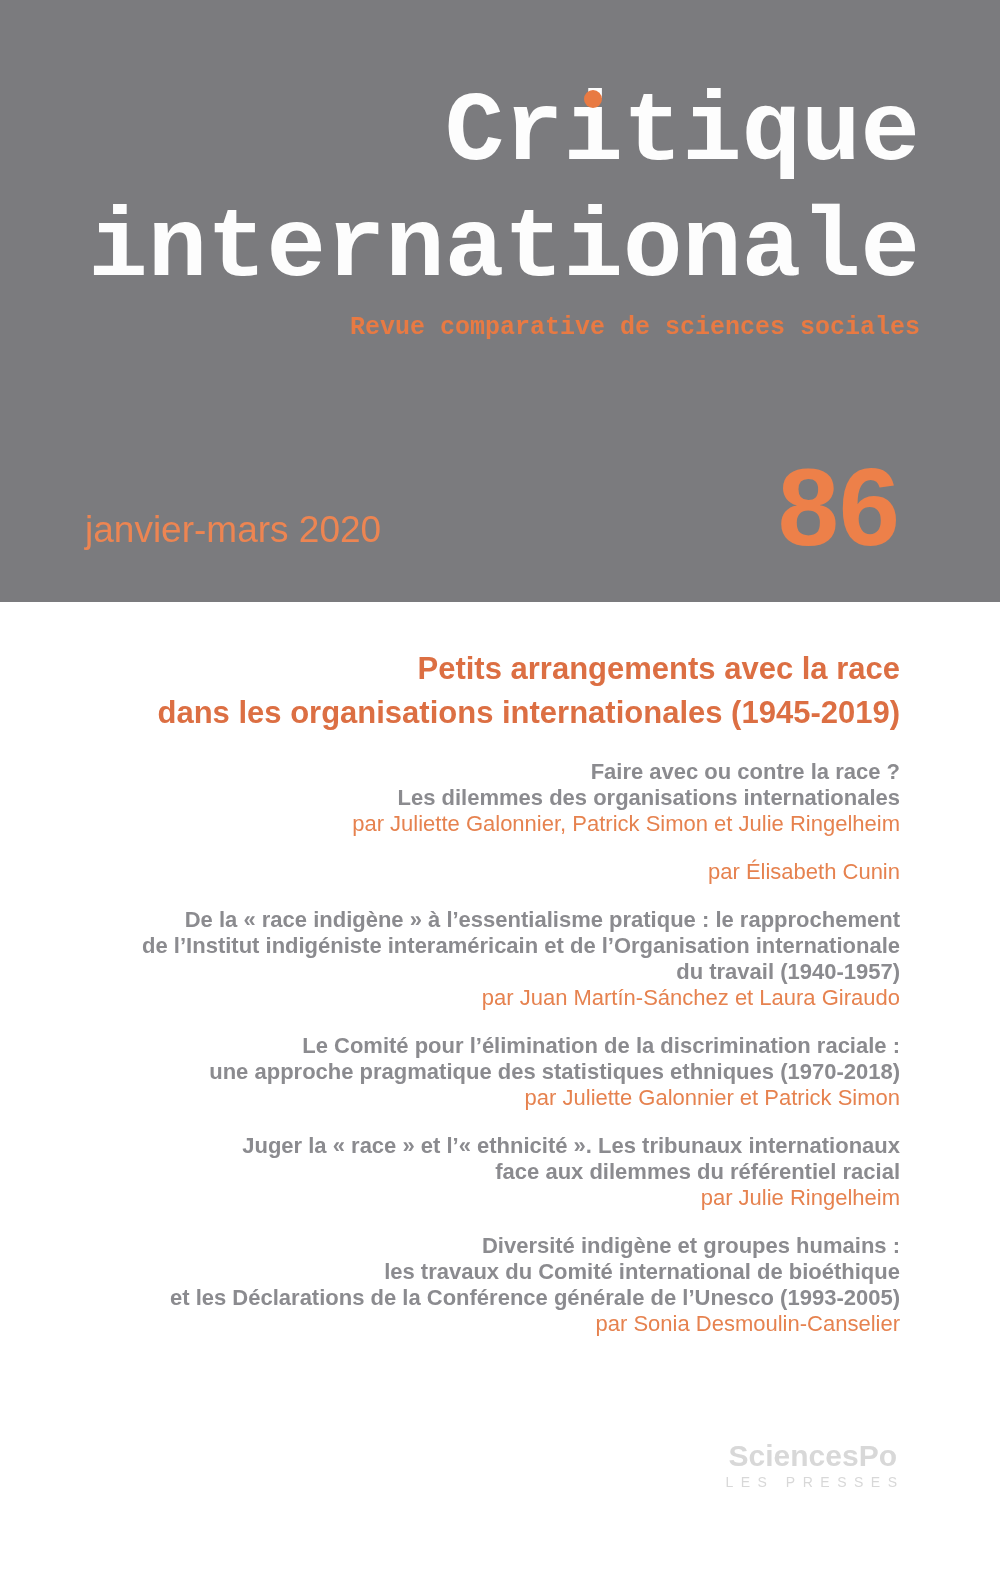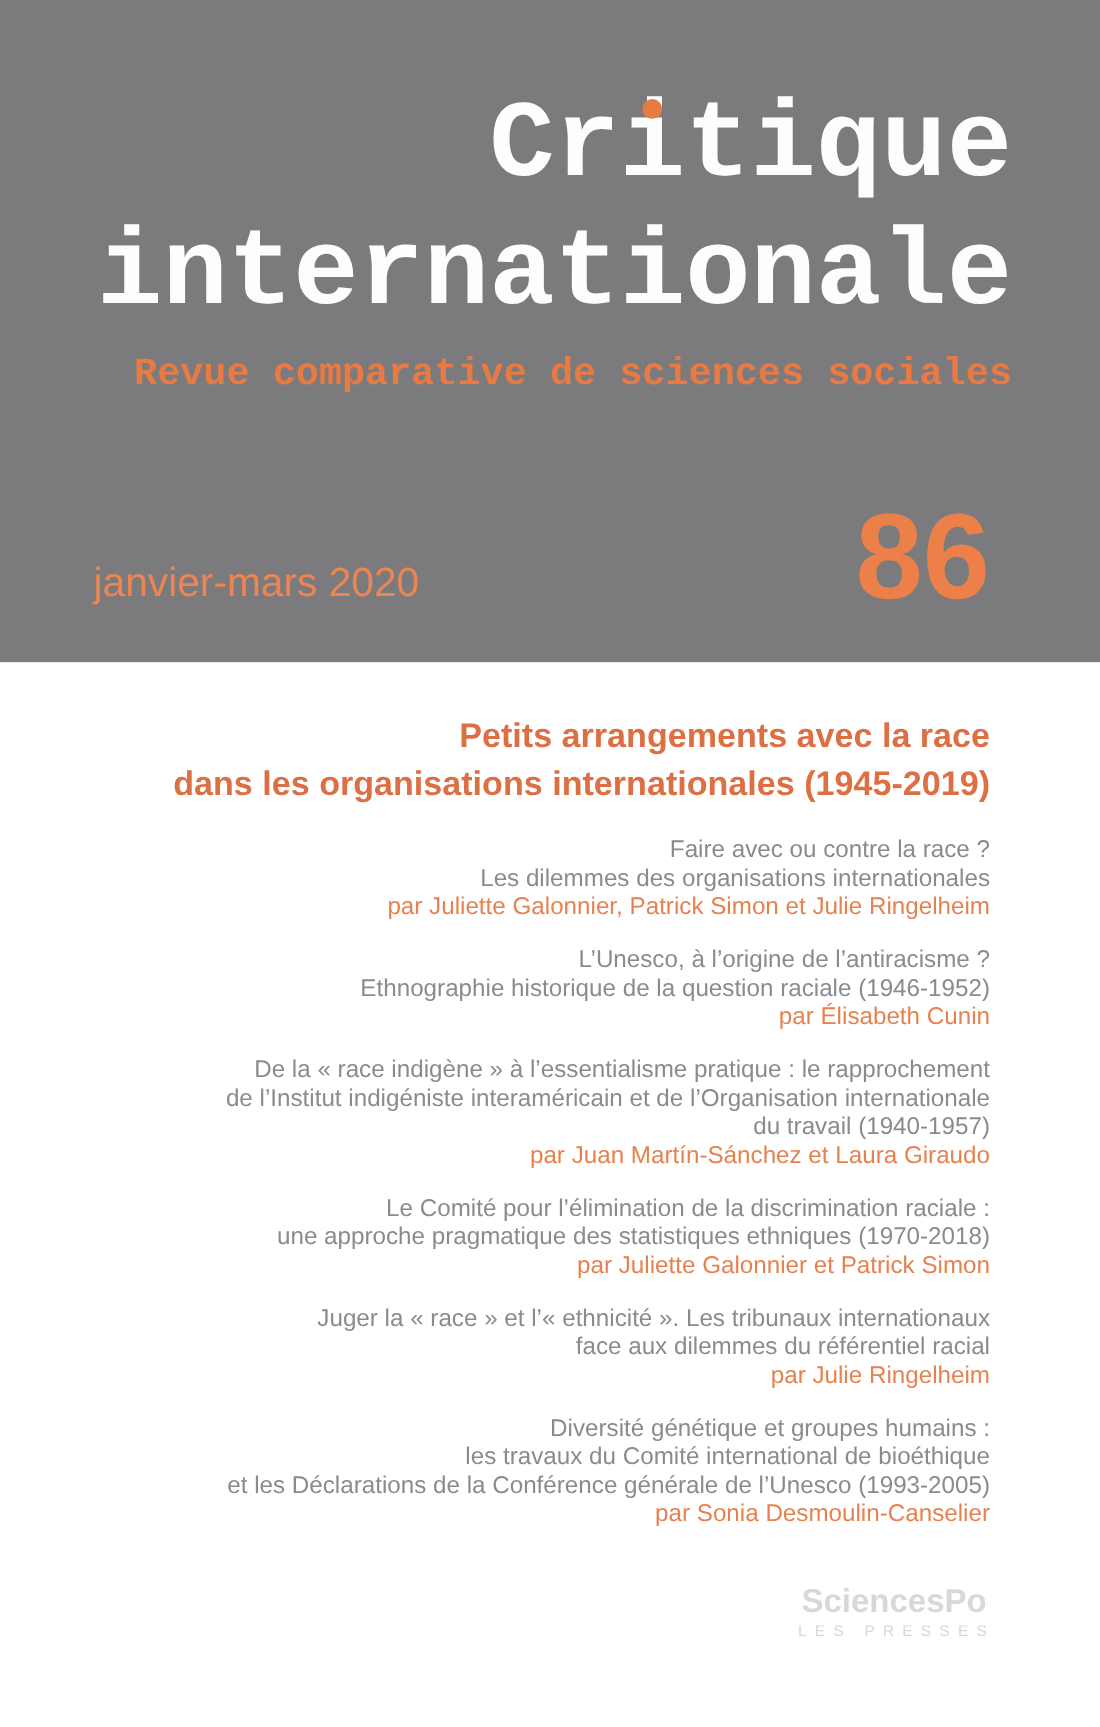--- a/index.html
+++ b/index.html
@@ -54,22 +54,22 @@
     position: absolute;
     left: 50%;
     top: 15px;
     width: 18px;
     height: 18px;
     margin-left: -9px;
     border-radius: 50%;
     background: var(--subtitle-orange);
   }
   .masthead-subtitle {
-    margin-top: 12px;
-    font-size: 35px;
+    margin-top: 0;
+    font-size: 25px;
     line-height: 42px;
     color: var(--subtitle-orange);
     white-space: nowrap;
   }
   .issue-date {
     position: absolute;
     left: 85px;
     top: 512px;
     font-size: 37px;
     line-height: 36px;
@@ -98,21 +98,21 @@
     font-size: 31px;
     line-height: 44px;
     font-weight: bold;
     color: var(--dossier-orange);
   }
   .dossier-line { display: block; white-space: nowrap; }
   .article { margin-bottom: 22px; }
   .article-title-line {
     font-size: 22px;
     line-height: 26px;
-    font-weight: normal;
+    font-weight: bold;
     color: var(--article-gray);
     white-space: nowrap;
   }
   .article-byline {
     font-size: 22px;
     line-height: 26px;
     font-weight: normal;
     color: var(--byline-orange);
     white-space: nowrap;
   }
@@ -162,24 +162,20 @@
     <div id="articles">
   <article class="article">
     <div class="article-titles">
             <div class="article-title-line">Faire avec ou contre la race ?</div>
             <div class="article-title-line">Les dilemmes des organisations internationales</div>
           </div>
     <div class="article-byline">par Juliette Galonnier, Patrick Simon et Julie Ringelheim</div>
   </article>
 
   <article class="article">
-    <div class="article-titles">
-            <div class="article-title-line">L’Unesco, à l’origine de l’antiracisme ?</div>
-            <div class="article-title-line">Ethnographie historique de la question raciale (1946-1952)</div>
-          </div>
     <div class="article-byline">par Élisabeth Cunin</div>
   </article>
 
   <article class="article">
     <div class="article-titles">
             <div class="article-title-line">De la « race indigène » à l’essentialisme pratique : le rapprochement</div>
             <div class="article-title-line">de l’Institut indigéniste interaméricain et de l’Organisation internationale</div>
             <div class="article-title-line">du travail (1940-1957)</div>
           </div>
     <div class="article-byline">par Juan Martín-Sánchez et Laura Giraudo</div>
@@ -196,21 +192,21 @@
   <article class="article">
     <div class="article-titles">
             <div class="article-title-line">Juger la « race » et l’« ethnicité ». Les tribunaux internationaux</div>
             <div class="article-title-line">face aux dilemmes du référentiel racial</div>
           </div>
     <div class="article-byline">par Julie Ringelheim</div>
   </article>
 
   <article class="article">
     <div class="article-titles">
-            <div class="article-title-line">Diversité génétique et groupes humains :</div>
+            <div class="article-title-line">Diversité indigène et groupes humains :</div>
             <div class="article-title-line">les travaux du Comité international de bioéthique</div>
             <div class="article-title-line">et les Déclarations de la Conférence générale de l’Unesco (1993-2005)</div>
           </div>
     <div class="article-byline">par Sonia Desmoulin-Canselier</div>
   </article>
 </div>
   </main>
 
   <footer>
     <div class="publisher">

